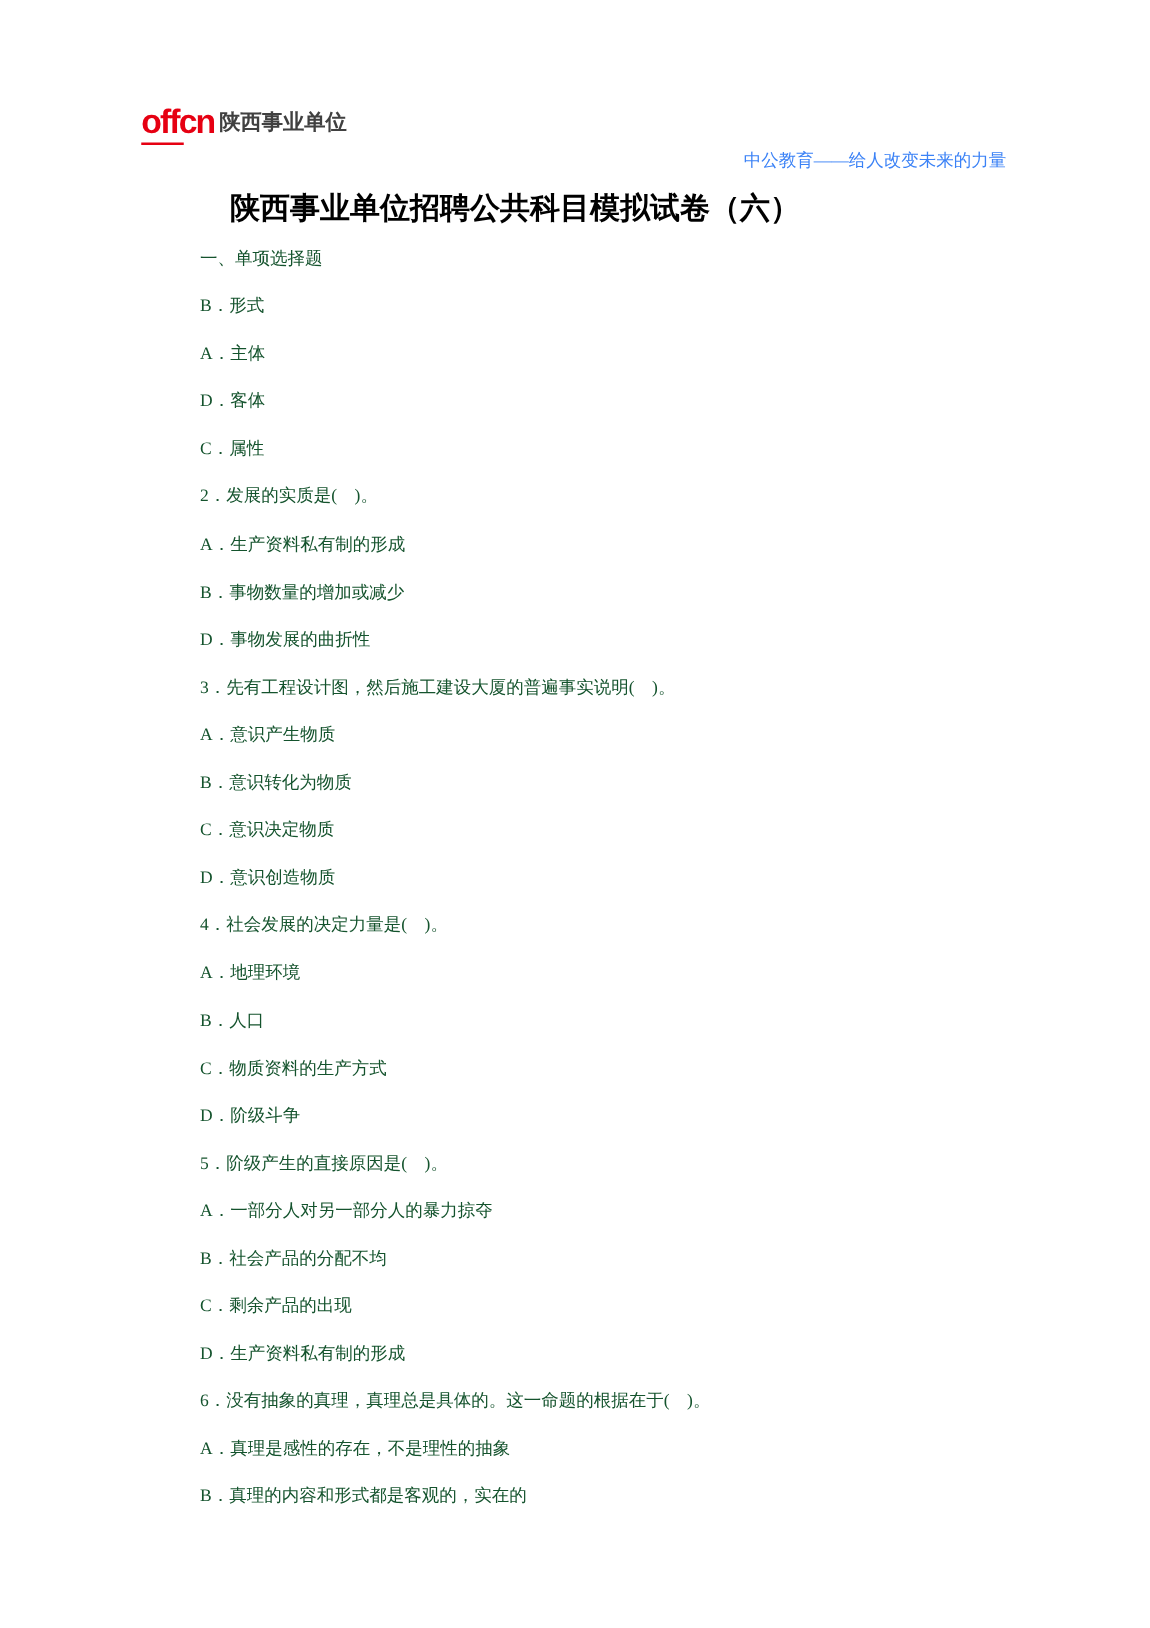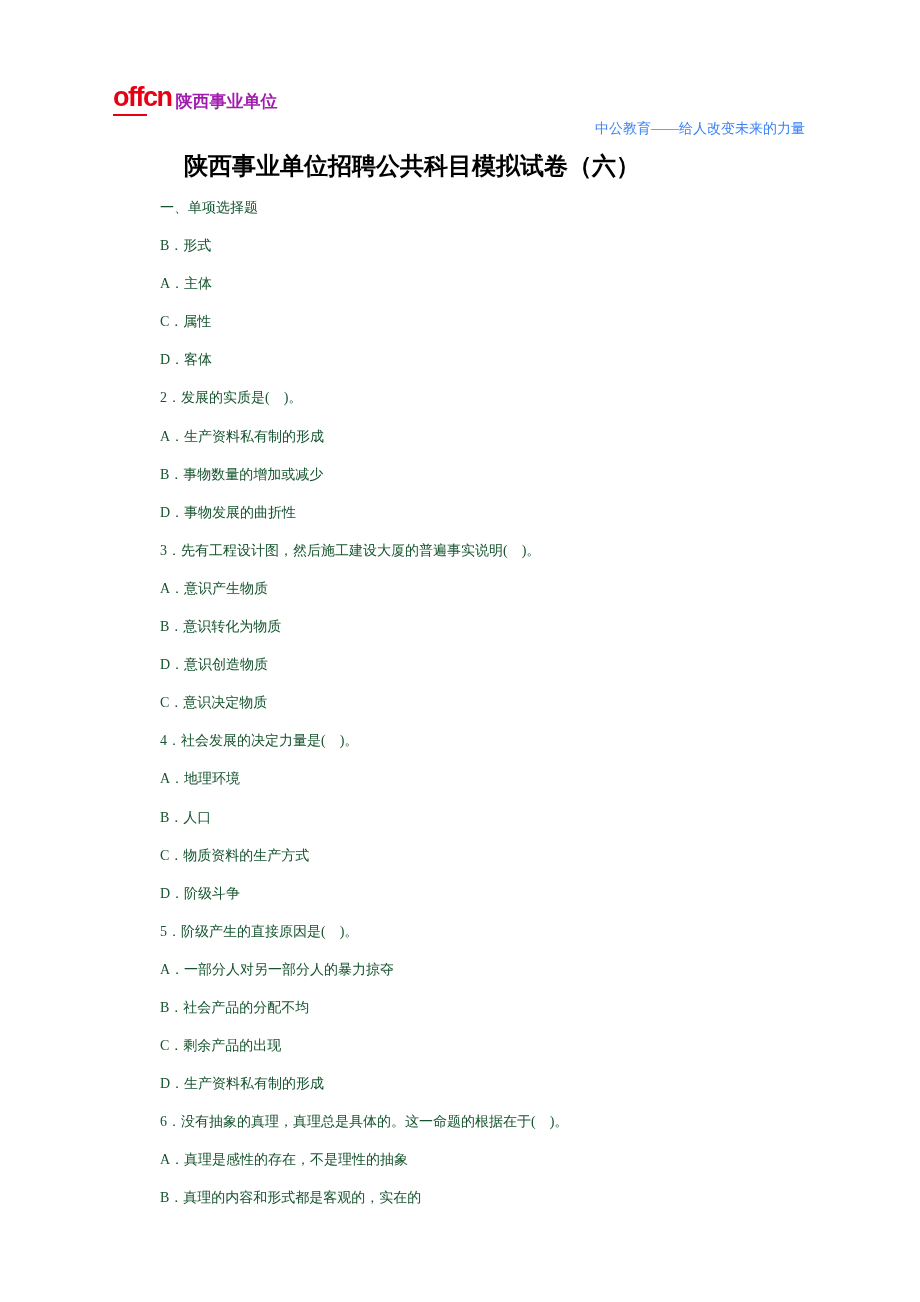--- a/index.html
+++ b/index.html
@@ -12,34 +12,34 @@
       height: 1302px;
       background: #ffffff;
       font-family: "SimSun", "宋体", serif;
       position: relative;
     }
     .header-logo {
       position: absolute;
       top: 82px;
       left: 113px;
       display: flex;
-      align-items: flex-end;
+      align-items: center;
     }
     .logo-text {
       font-family: Arial, sans-serif;
       font-weight: bold;
       font-size: 27px;
       color: #e60012;
       letter-spacing: -1.5px;
     }
     .logo-cn {
       font-family: "SimHei", "黑体", sans-serif;
       font-size: 17px;
       font-weight: bold;
-      color: #a21caf;
+      color: #404040;
       margin-left: 4px;
     }
     .logo-underline {
       position: absolute;
       bottom: -3px;
       left: 0;
       width: 34px;
       height: 2px;
       background: #e60012;
     }
@@ -87,33 +87,33 @@
 
 <div class="slogan">中公教育——给人改变未来的力量</div>
 
 <div class="main-title">陕西事业单位招聘公共科目模拟试卷（六）</div>
 
 <div class="content">
   <div class="line">一、单项选择题</div>
 
   <div class="line">B．形式</div>
   <div class="line">A．主体</div>
+  <div class="line">D．客体</div>
   <div class="line">C．属性</div>
-  <div class="line">D．客体</div>
 
   <div class="line">2．发展的实质是(　)。</div>
   <div class="line">A．生产资料私有制的形成</div>
   <div class="line">B．事物数量的增加或减少</div>
   <div class="line">D．事物发展的曲折性</div>
 
   <div class="line">3．先有工程设计图，然后施工建设大厦的普遍事实说明(　)。</div>
   <div class="line">A．意识产生物质</div>
   <div class="line">B．意识转化为物质</div>
+  <div class="line">C．意识决定物质</div>
   <div class="line">D．意识创造物质</div>
-  <div class="line">C．意识决定物质</div>
 
   <div class="line">4．社会发展的决定力量是(　)。</div>
   <div class="line">A．地理环境</div>
   <div class="line">B．人口</div>
   <div class="line">C．物质资料的生产方式</div>
   <div class="line">D．阶级斗争</div>
 
   <div class="line">5．阶级产生的直接原因是(　)。</div>
   <div class="line">A．一部分人对另一部分人的暴力掠夺</div>
   <div class="line">B．社会产品的分配不均</div>

